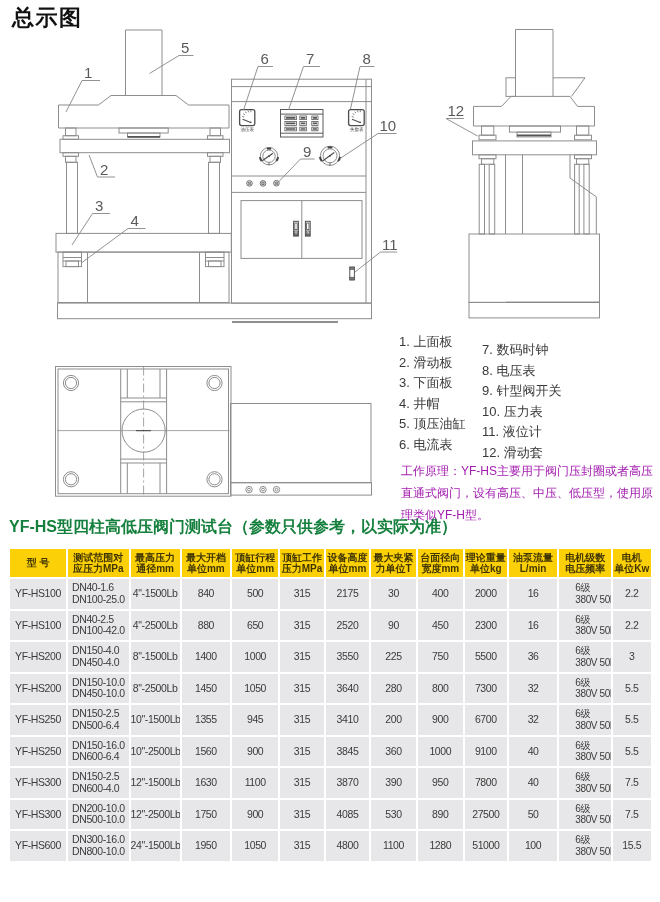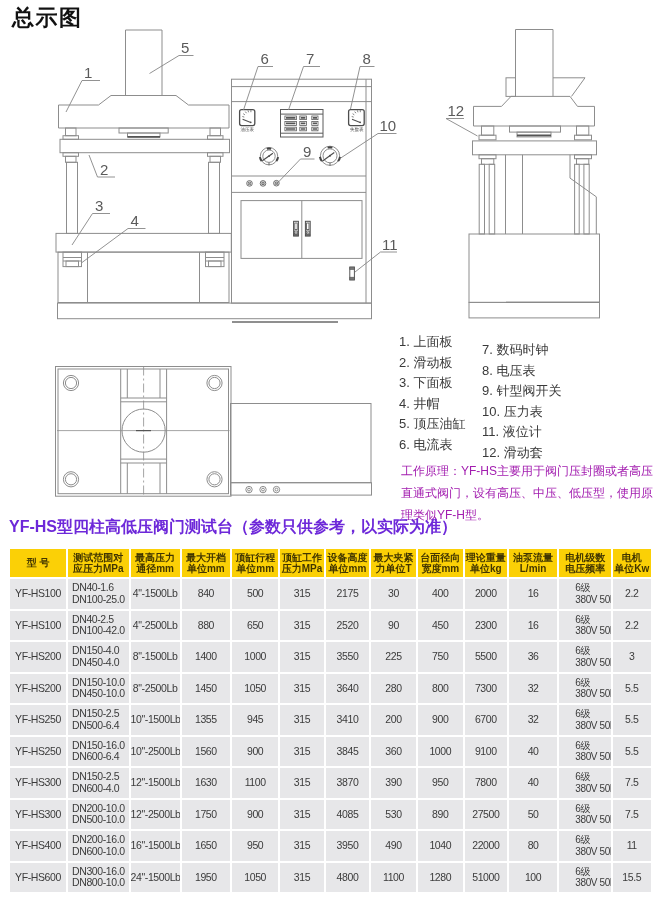--- a/index.html
+++ b/index.html
@@ -1,21 +1,21 @@
 <!DOCTYPE html>
 <html lang="zh"><head>
 <meta charset="utf-8">
 <style>
   html,body{margin:0;padding:0;background:#fff;}
   body{width:660px;height:902px;position:relative;font-family:"Liberation Sans",sans-serif;overflow:hidden;}
   .h1{position:absolute;left:12px;top:3px;font-size:22px;font-weight:bold;color:#111;letter-spacing:1.5px;}
   .draw{position:absolute;left:0;top:0;}
   .leg{position:absolute;font-size:13px;color:#3a3a3a;line-height:20.6px;white-space:nowrap;}
   .prin{position:absolute;left:401px;top:461px;font-size:12px;color:#a21caf;line-height:21.9px;white-space:nowrap;}
-  .sect{position:absolute;left:9px;top:517px;font-size:16px;font-weight:bold;color:#6d28d9;white-space:nowrap;}
+  .sect{position:absolute;left:9px;top:517px;font-size:16px;font-weight:bold;color:#15803d;white-space:nowrap;}
   table.spec{position:absolute;left:8px;top:547px;width:644.5px;border-collapse:separate;border-spacing:2px;table-layout:fixed;}
   table.spec th{background:#fbd006;color:#423600;font-size:10px;font-weight:bold;line-height:11.5px;height:28px;padding:0;text-align:center;white-space:nowrap;overflow:hidden;}
   table.spec td{background:#e7e7e9;color:#3b3b3b;font-size:10.5px;letter-spacing:-0.4px;line-height:11.5px;height:29.5px;padding:0;text-align:center;white-space:nowrap;overflow:hidden;}
   table.spec td.l{text-align:left;padding-left:4px;margin-left:40px;}
   table.spec td.m{text-align:left;padding-left:16px;font-size:10px;letter-spacing:-0.4px;}
 </style>
 </head>
 <body>
 
 <div class="h1">总示图</div>
@@ -533,35 +533,20 @@
         <td>315</td>
         <td>4085</td>
         <td>530</td>
         <td>890</td>
         <td>27500</td>
         <td>50</td>
         <td class="m">6级<br>380V 50Hz</td>
         <td>7.5</td>
       </tr>
 
-<tr>
-        <td>YF-HS400</td>
-        <td class="l">DN200-16.0<br>DN600-10.0</td>
-        <td>16"-1500Lb</td>
-        <td>1650</td>
-        <td>950</td>
-        <td>315</td>
-        <td>3950</td>
-        <td>490</td>
-        <td>1040</td>
-        <td>22000</td>
-        <td>80</td>
-        <td class="m">6级<br>380V 50Hz</td>
-        <td>11</td>
-      </tr>
 
 <tr>
         <td>YF-HS600</td>
         <td class="l">DN300-16.0<br>DN800-10.0</td>
         <td>24"-1500Lb</td>
         <td>1950</td>
         <td>1050</td>
         <td>315</td>
         <td>4800</td>
         <td>1100</td>

